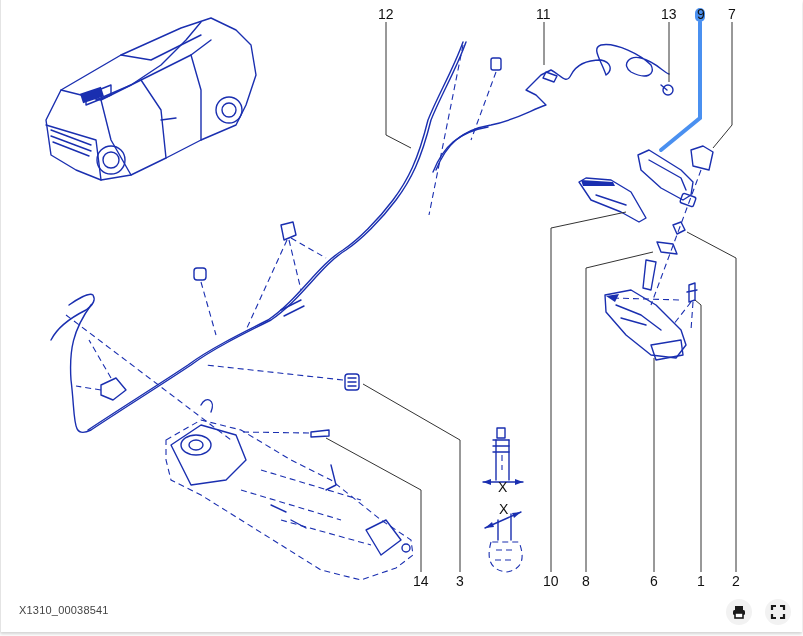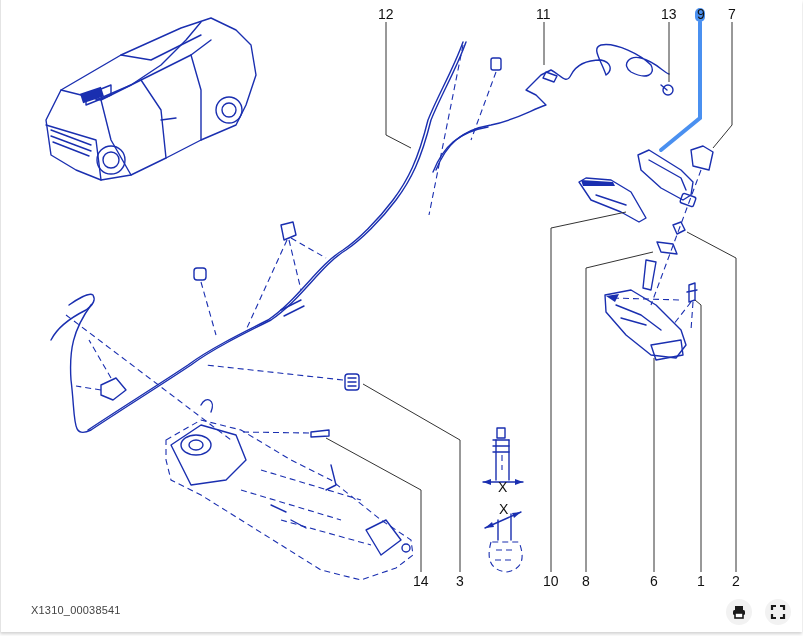--- a/index.html
+++ b/index.html
@@ -5,21 +5,21 @@
   html, body { margin: 0; padding: 0; background: #ffffff; }
   body { width: 803px; height: 636px; overflow: hidden; position: relative; font-family: "Liberation Sans", sans-serif; }
   .frame { position: absolute; left: 0; top: 0; width: 801px; height: 632px; background: #ffffff; border-left: 1px solid #e4e4e4; box-shadow: 0 2px 3px rgba(0,0,0,0.18); }
   svg.diagram { position: absolute; left: 0; top: 0; width: 803px; height: 600px; }
   .callout-num { font-family: "Liberation Sans", sans-serif; font-size: 14px; fill: #111111; }
   .leader { stroke: #333333; stroke-width: 1; fill: none; }
   .part { stroke: #1a2fb0; fill: none; stroke-width: 1.4; stroke-linejoin: round; stroke-linecap: round; }
   .part-fill { fill: #1a2fb0; stroke: none; }
   .dash { stroke: #1a2fb0; stroke-width: 1.1; fill: none; stroke-dasharray: 6 4; }
   .hi-line { stroke: #4a90f0; stroke-width: 4; fill: none; stroke-linecap: round; }
-  .footer-ref { position: absolute; left: 30px; top: 604px; font-size: 11px; color: #444444; letter-spacing: 0.2px; }
+  .footer-ref { position: absolute; left: 18px; top: 604px; font-size: 11px; color: #444444; letter-spacing: 0.2px; }
   .icon-btn { position: absolute; top: 599px; width: 26px; height: 26px; border-radius: 50%; background: #f2f2f2; display: flex; align-items: center; justify-content: center; cursor: pointer; }
   .icon-btn svg { width: 16px; height: 16px; }
 </style>
 </head>
 <body>
 
 <div class="frame">
 
 <svg class="diagram" viewBox="0 0 803 600">
 

